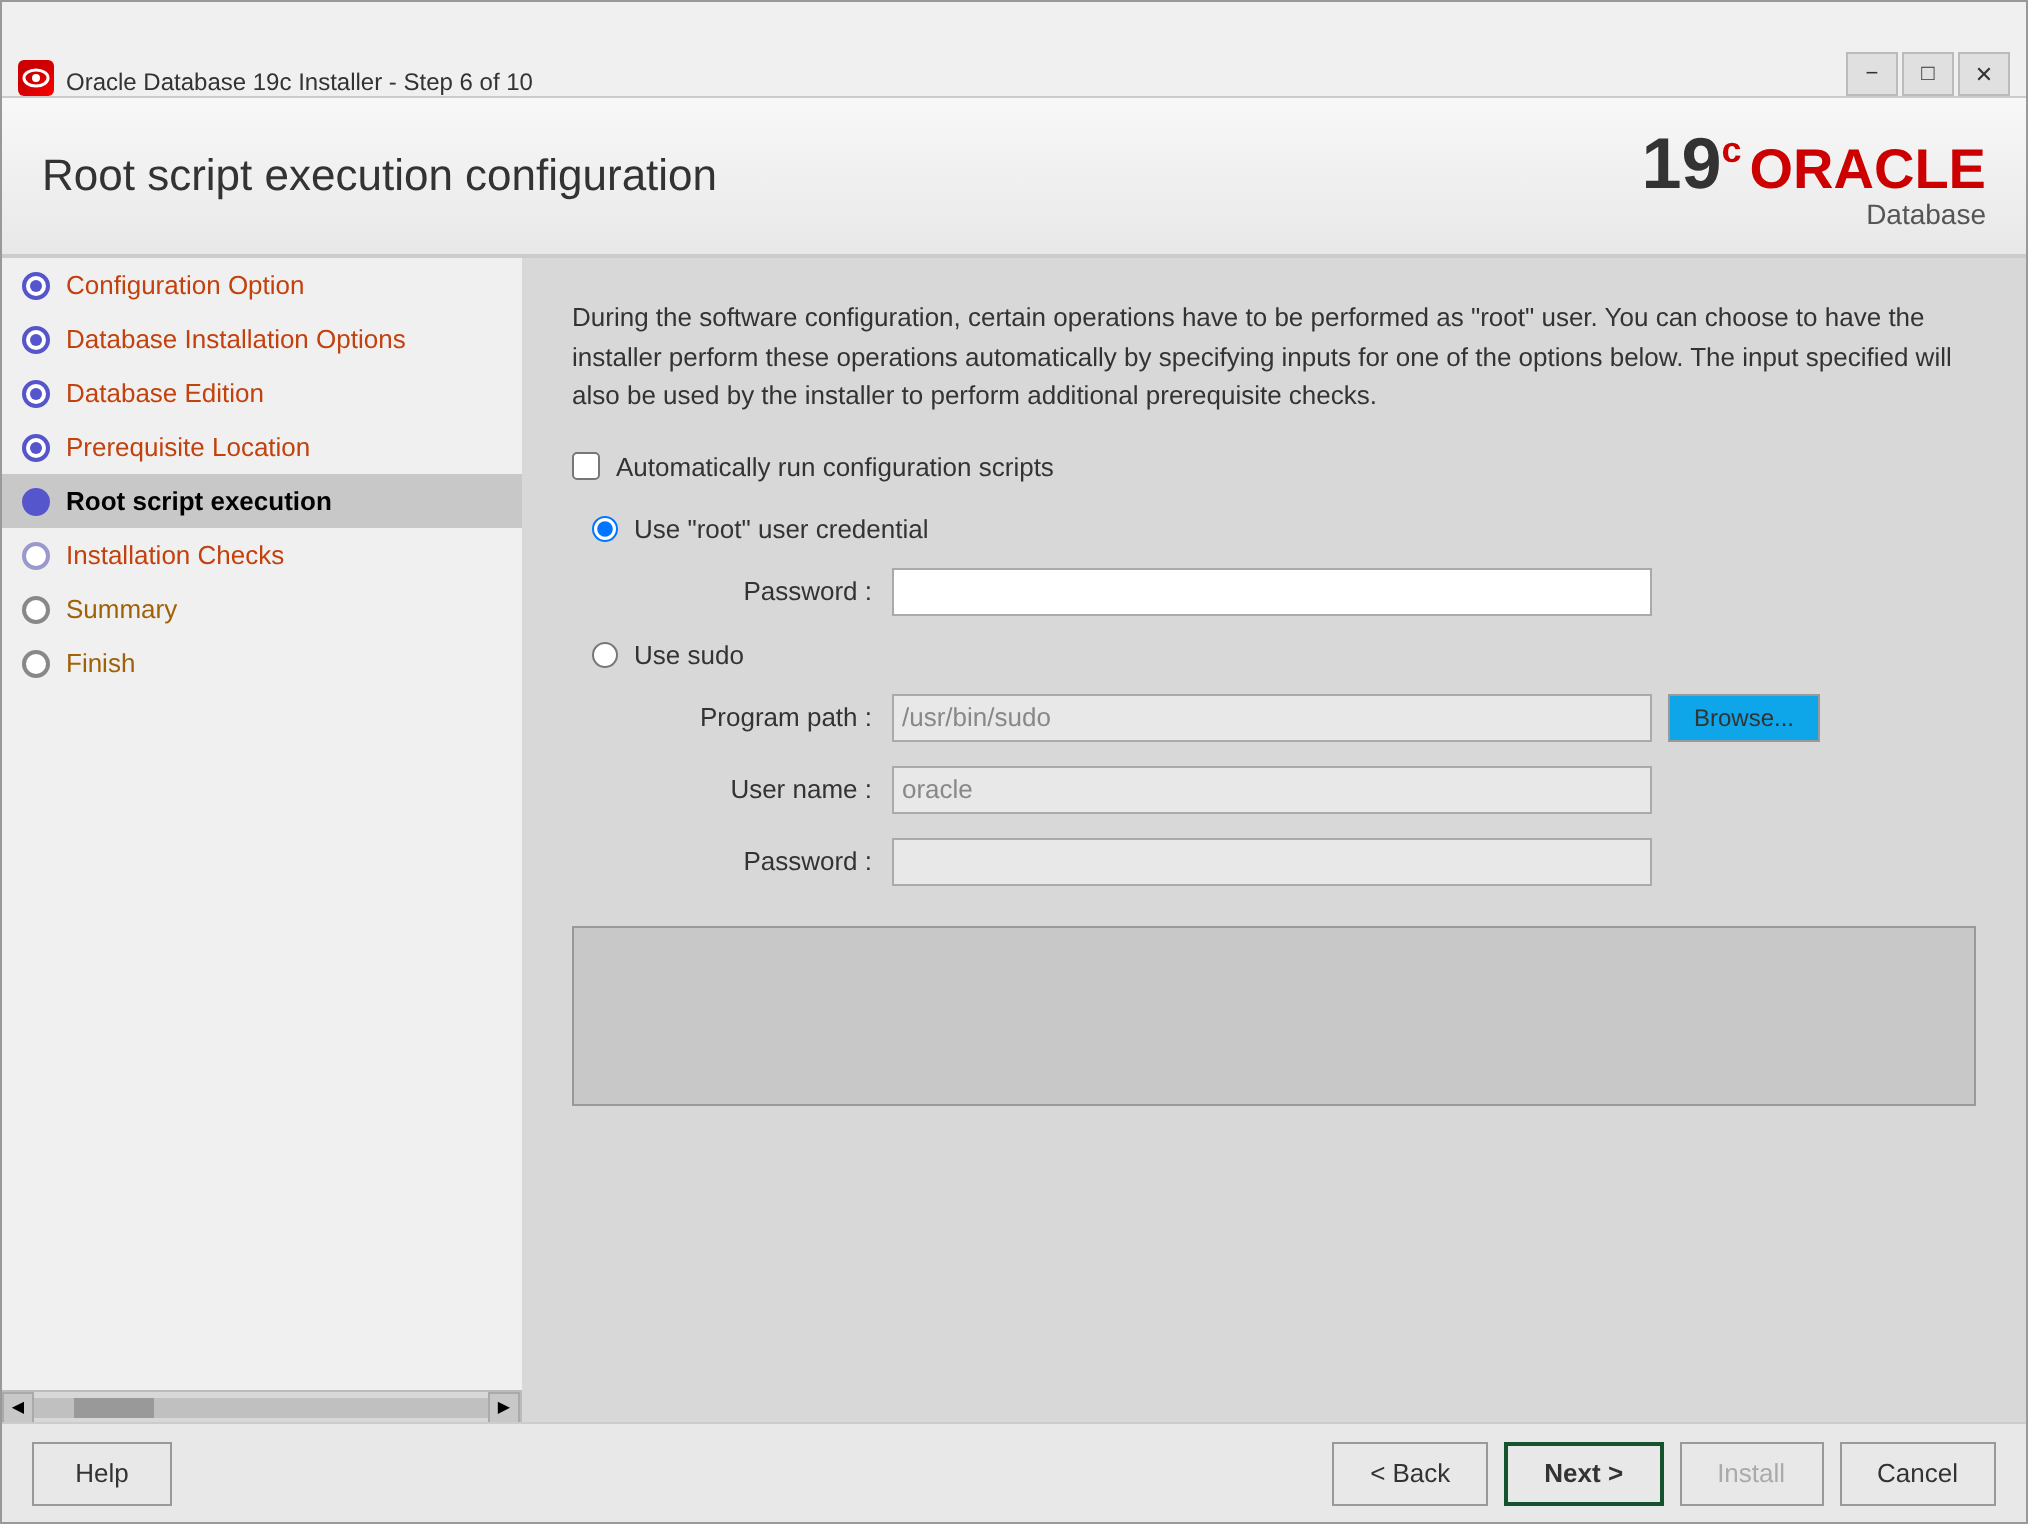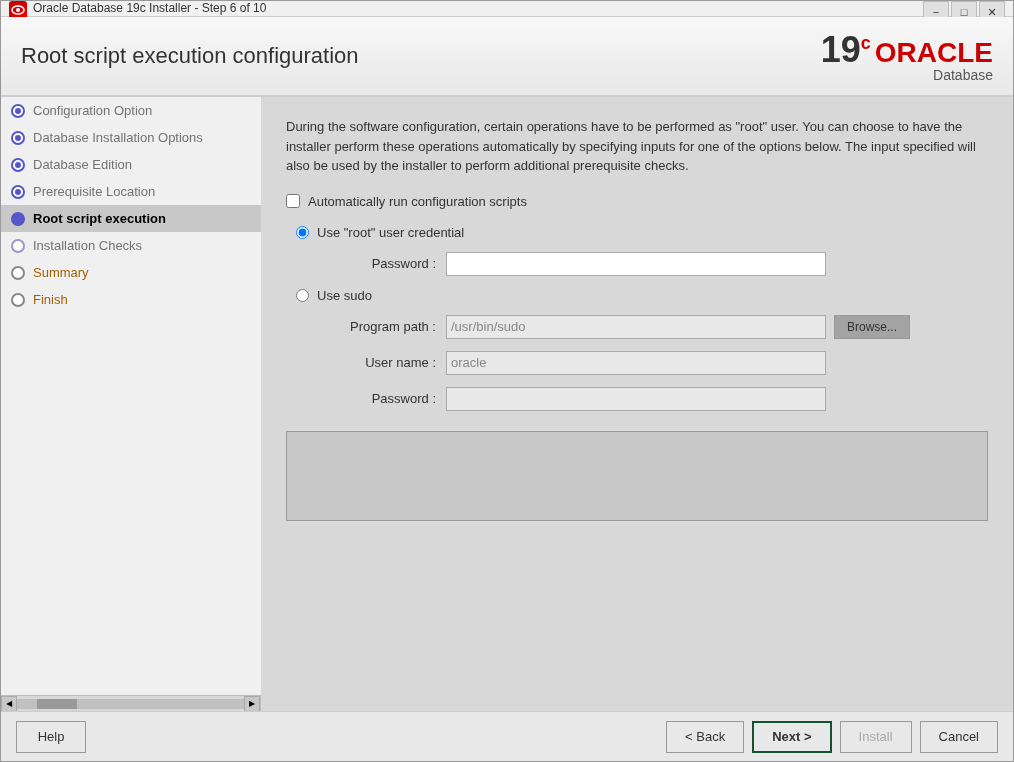--- a/index.html
+++ b/index.html
@@ -17,23 +17,23 @@
       width: 1014px;
       height: 762px;
       border: 1px solid #999;
       display: flex;
       flex-direction: column;
       background: #f0f0f0;
     }
 
     .title-bar {
       background: #f0f0f0;
-      height: 16px;
-      display: flex;
-      align-items: flex-start;
+      height: 48px;
+      display: flex;
+      align-items: flex-end;
       padding: 0 8px;
       border-bottom: 1px solid #ccc;
       flex-shrink: 0;
     }
 
     .title-bar-icon {
       width: 18px;
       height: 18px;
       margin-right: 6px;
       background: linear-gradient(135deg, #c00 40%, #f00 100%);
@@ -164,21 +164,21 @@
     .sidebar-bullet.completed::after {
       content: '';
       width: 6px;
       height: 6px;
       border-radius: 50%;
       background: #5555cc;
     }
 
     .sidebar-item-label {
       font-size: 13px;
-      color: #737373;
+      color: #c2410c;
       text-decoration: none;
     }
 
     .sidebar-item-label.active {
       color: #000;
       font-weight: bold;
       text-decoration: none;
     }
 
     .sidebar-item-label.inactive {
@@ -272,21 +272,21 @@
 
     .field-input:disabled {
       background: #e8e8e8;
       color: #888;
     }
 
     .browse-btn {
       margin-left: 8px;
       padding: 2px 12px;
       height: 24px;
-      background: #a3a3a3;
+      background: #0ea5e9;
       border: 1px solid #999;
       cursor: pointer;
       font-size: 12px;
       color: #333;
     }
 
     
     .output-area {
       margin: 0 0 0 0;
       background: #c8c8c8;

